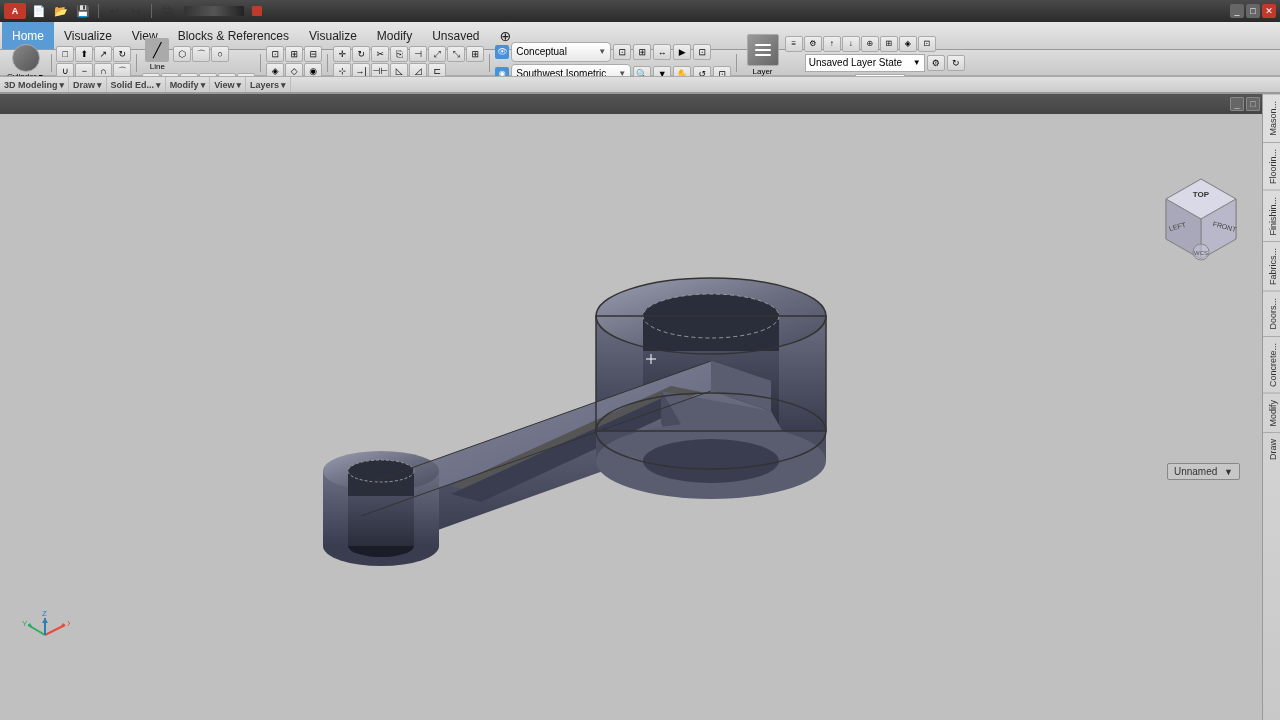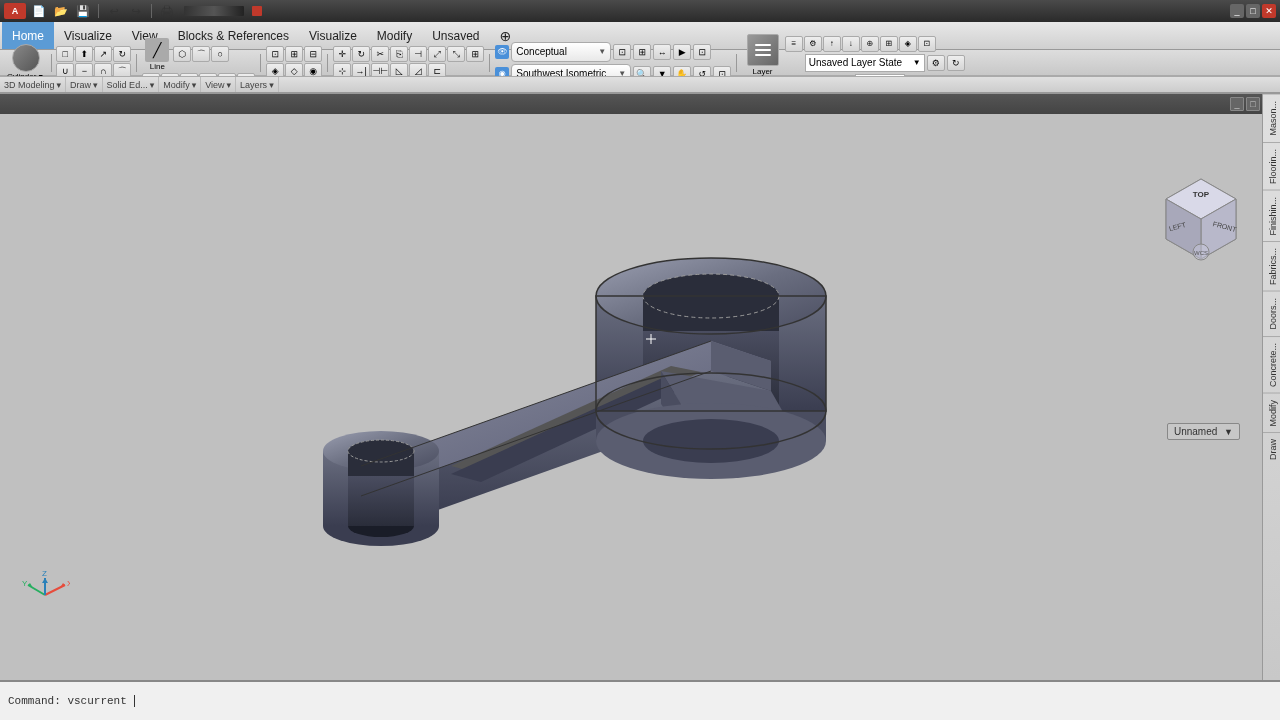--- a/index.html
+++ b/index.html
@@ -85,20 +85,21 @@
     .section-label {
       font-size: 9px;
       color: #444;
       display: flex;
       align-items: center;
       justify-content: center;
       border-right: 1px solid #bbb;
       padding: 0 4px;
       cursor: pointer;
       gap: 2px;
+      font-weight: bold;
     }
 
     
     .vp-titlebar {
       height: 20px;
       background: linear-gradient(to bottom, #555, #444);
       display: flex; align-items: center; justify-content: flex-end;
       padding-right: 4px; gap: 2px;
     }
     .vp-btn {
@@ -606,24 +607,20 @@
       <div class="right-tab">Finishin...</div>
       <div class="right-tab">Fabrics...</div>
       <div class="right-tab">Doors...</div>
       <div class="right-tab">Concrete...</div>
       <div class="right-tab">Modify</div>
       <div class="right-tab">Draw</div>
     </div>
 
   </div>
 
-  <div id="cmdline">
-    <span>Command: vscurrent</span>
-    <span style="animation: blink 1s step-end infinite; border-right: 1px solid #333; margin-left: 1px;">&nbsp;</span>
-  </div>
 
 </div>
 
 <style>
   @keyframes blink {
     0%, 100% { opacity: 1; }
     50% { opacity: 0; }
   }
 </style>
 

